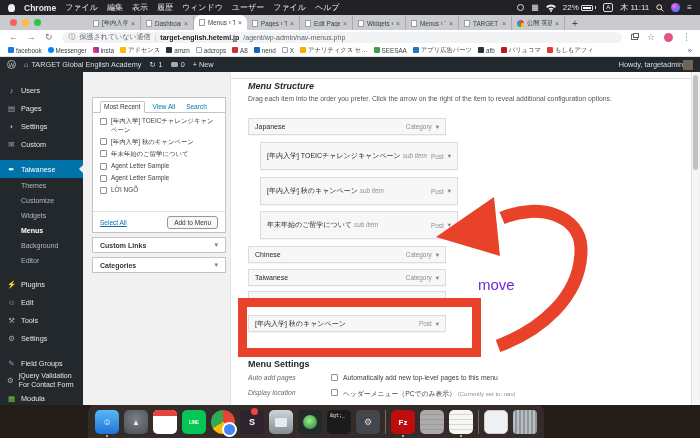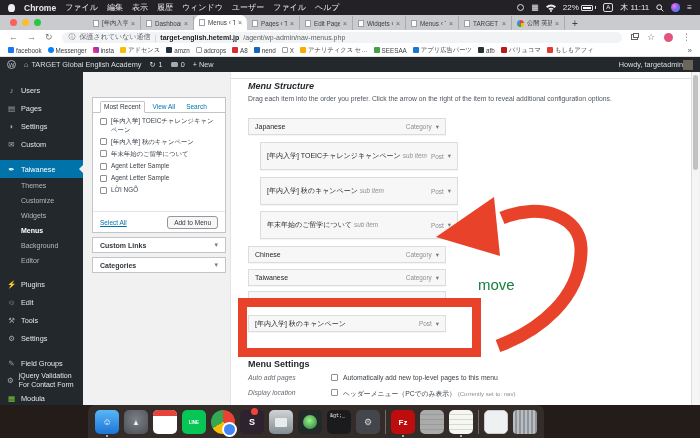--- a/index.html
+++ b/index.html
@@ -118,21 +118,21 @@
   .set-row { position:absolute; left:17px; right:10px; display:flex; align-items:flex-start; gap:5px; font-size:6.8px; color:#3c434a; }
   .set-row .rl { width:78px; flex:none; font-style:italic; color:#646970; }
   .set-row .cb { margin-top:0; }
   .sr1 { top:302px; } .sr2 { top:317px; }
   .note { color:#8c8f94; font-size:6px; }
   
   .sbar { position:absolute; right:1px; top:57px; width:8px; height:348px; background:#f5f5f5; border-left:1px solid #ddd; z-index:7;}
   .sthumb { position:absolute; left:1px; right:1px; top:18px; height:95px; background:#c1c1c1; border-radius:4px; }
   
   .arrow-wrap { position:absolute; left:420px; top:188px; width:200px; height:175px; z-index:8; pointer-events:none; }
-  .move-lbl { position:absolute; left:478px; top:276px; font-size:15px; color:#15803d; z-index:8; }
+  .move-lbl { position:absolute; left:478px; top:276px; font-size:15px; color:#6d28d9; z-index:8; }
   
   .bottomstrip { position:absolute; left:0; right:0; bottom:0; height:33px; background:#241c19; z-index:30; }
   .dockbar { position:absolute; left:88px; bottom:0; height:33px; display:flex; align-items:flex-end;
     gap:5px; padding:3px 7px 4px; background:rgba(255,255,255,0.07); border-radius:7px 7px 0 0; }
   .dicon { width:24px; height:24px; border-radius:5px; position:relative; flex:none;
     display:flex; align-items:center; justify-content:center; color:#fff; font-size:9px; }
   .run::after { content:''; position:absolute; bottom:-3px; left:50%; margin-left:-1px; width:2px; height:2px; border-radius:50%; background:#d8d8d8; }
   .d-finder { background:linear-gradient(180deg,#58b7f5,#1d74d8); }
   .d-rocket { background:radial-gradient(circle at 50% 40%,#7b8087,#4a4e54); color:#eee; font-size:8px;}
   .d-cal { background:#fff; overflow:hidden; color:#333; font-size:9px; font-weight:bold; flex-direction:column; justify-content:flex-end; padding-bottom:16px;}

